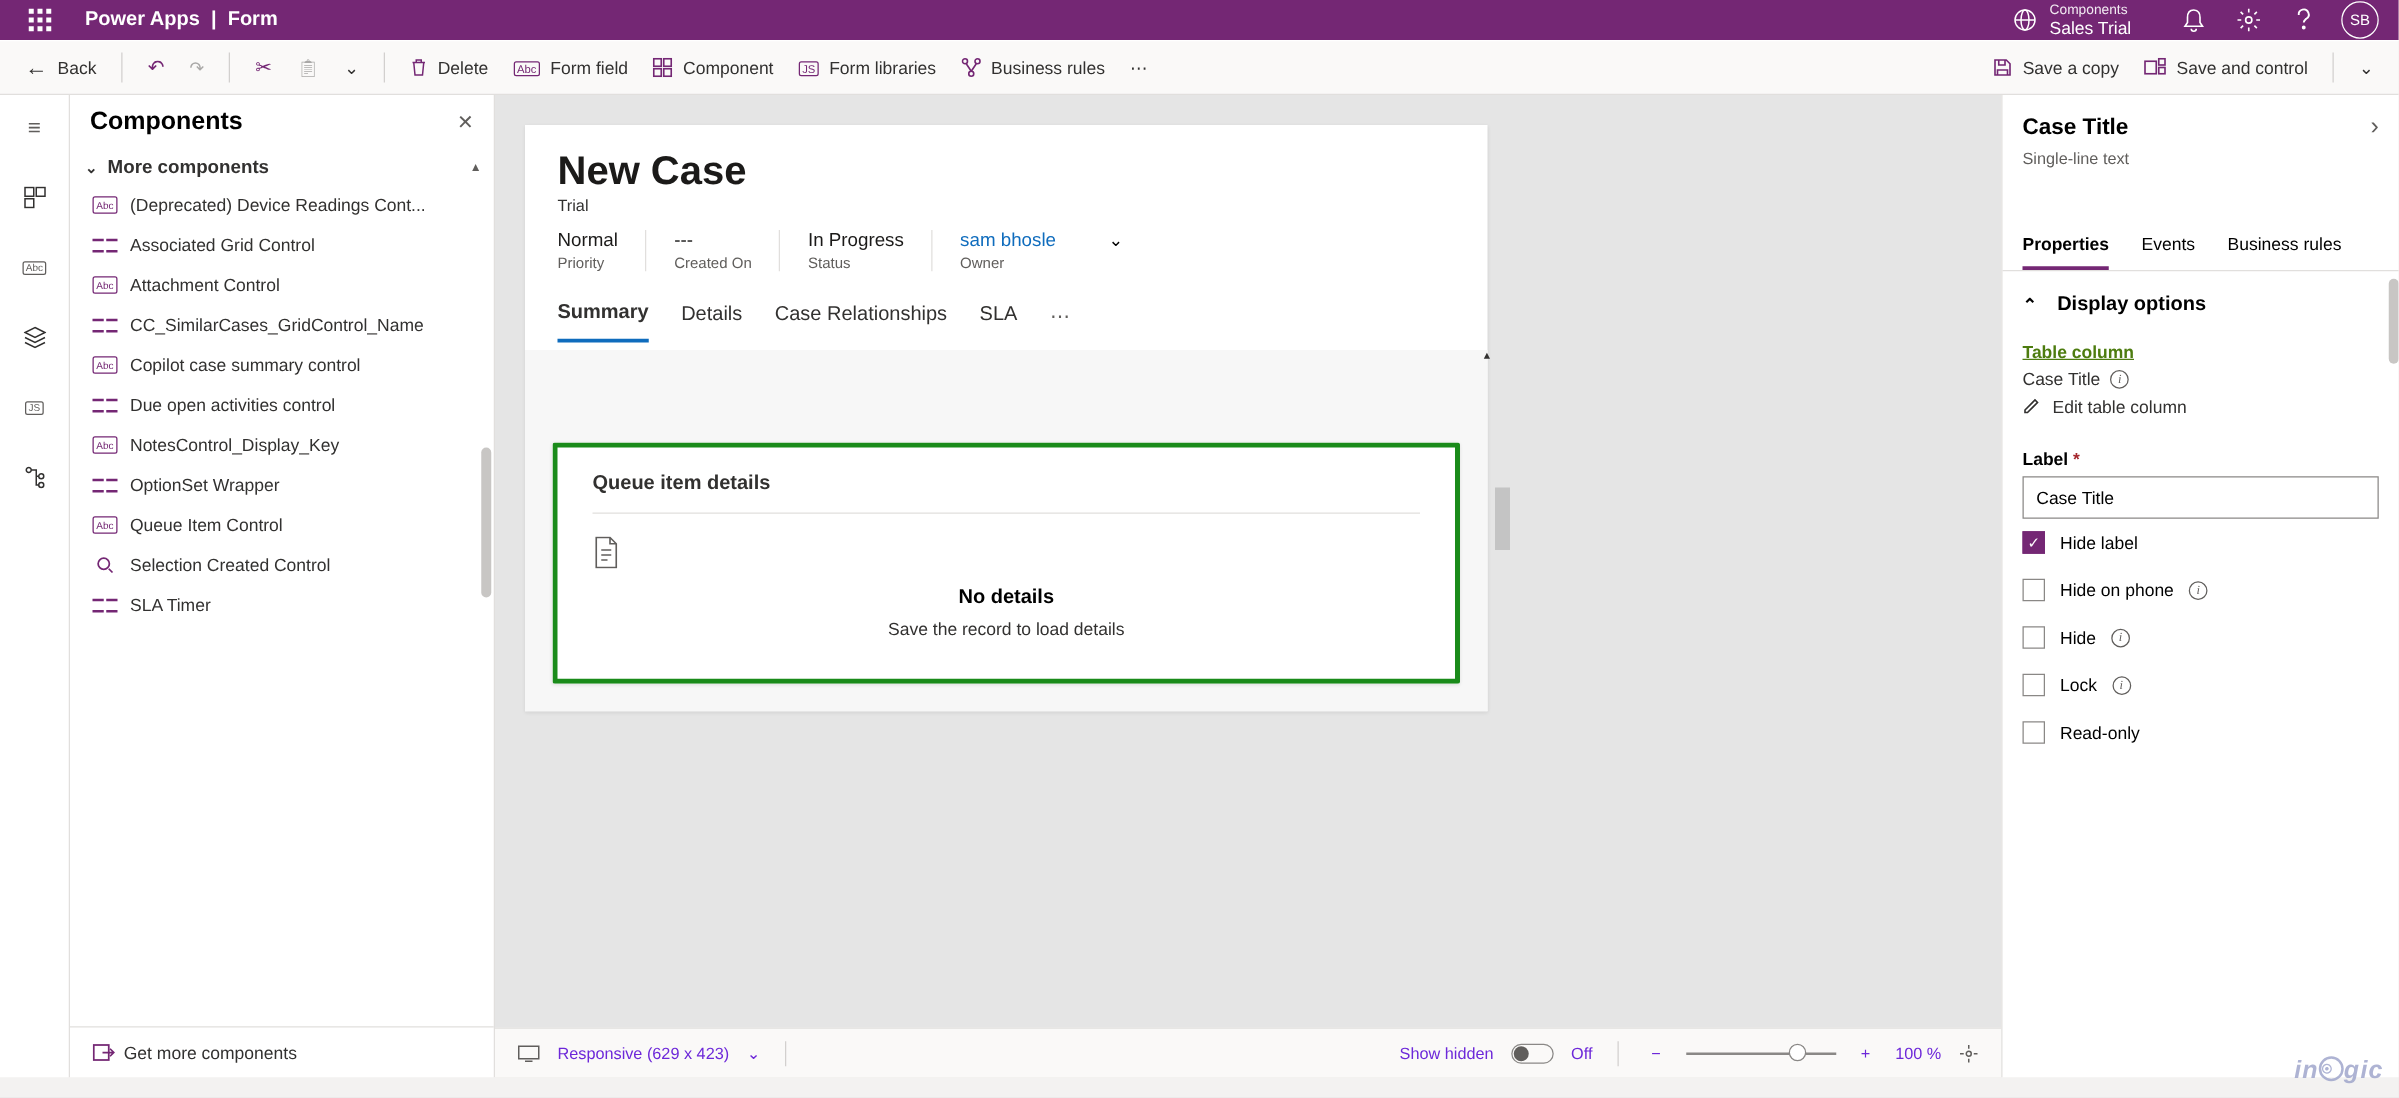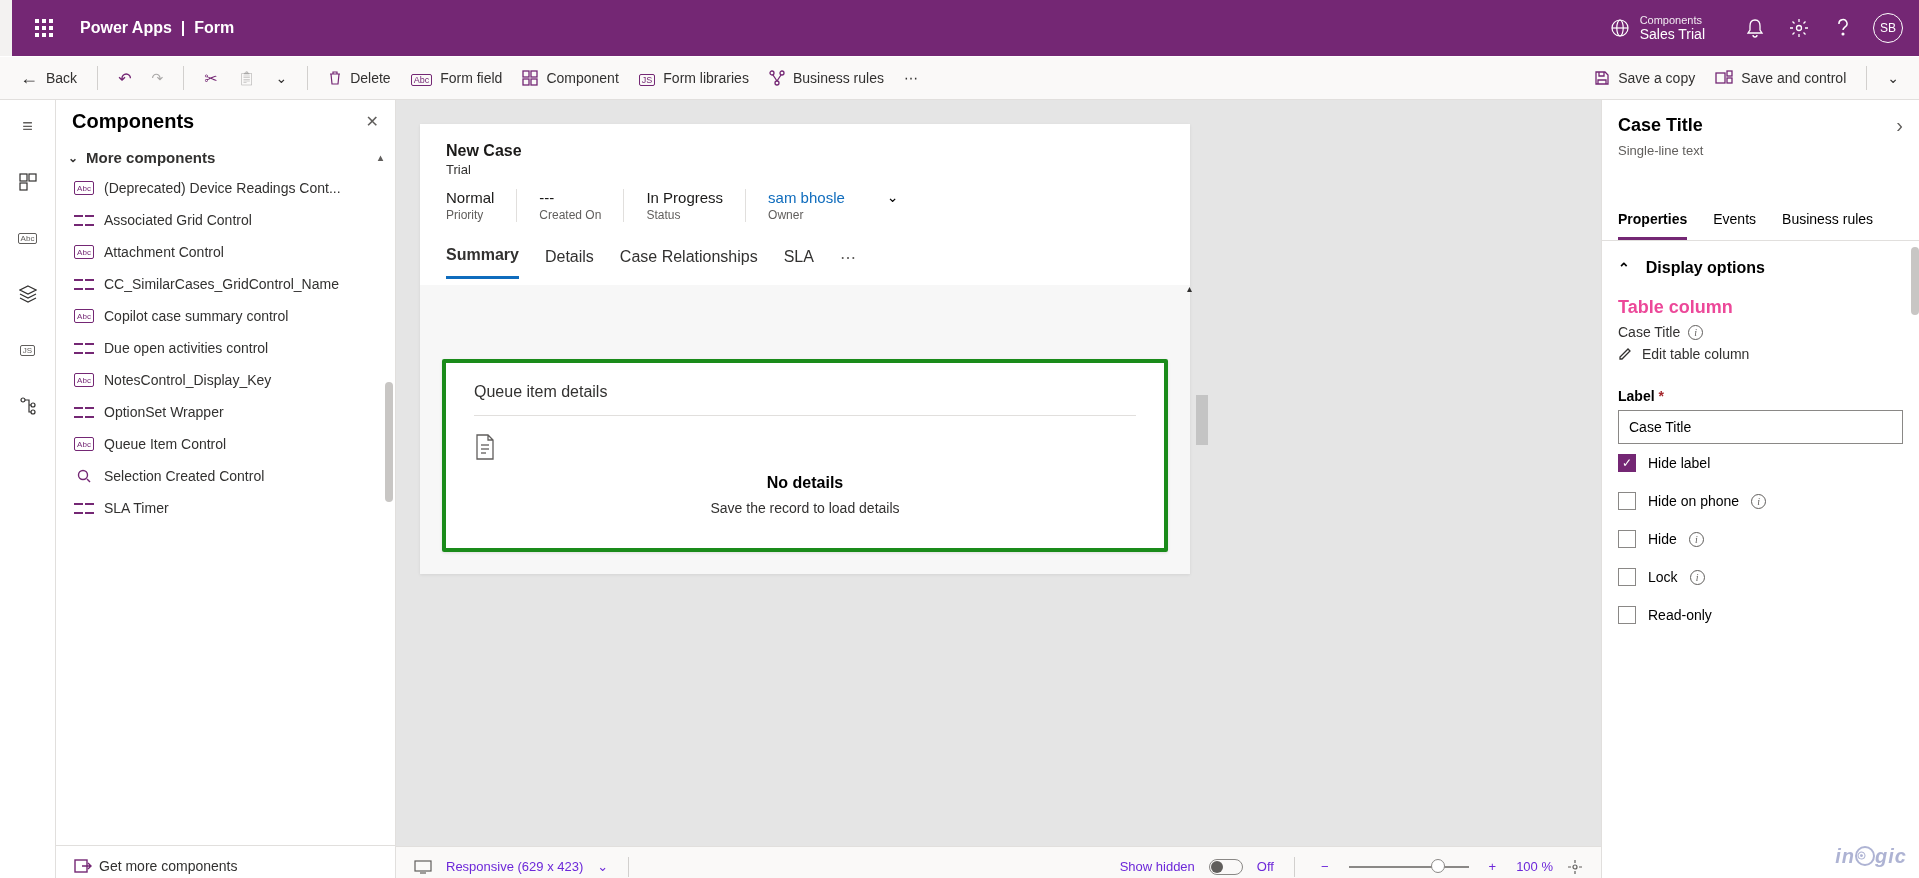--- a/index.html
+++ b/index.html
@@ -1,19 +1,19 @@
 <!DOCTYPE html>
 <html><head>
 <meta charset="utf-8">
 <style>
 * { box-sizing: border-box; margin: 0; padding: 0; font-family: "Segoe UI", Arial, sans-serif; }
 body { background: #f3f2f1; overflow: hidden; }
 
 
-.topbar { height: 56px; background: #742774; display: flex; align-items: center; color: #fff; padding: 0 8px; margin-left: 12px; }
+.topbar { height: 32px; background: #742774; display: flex; align-items: center; color: #fff; padding: 0 8px; }
 .waffle { width: 48px; height: 48px; display: flex; align-items: center; justify-content: center; }
 .waffle-grid { display: grid; grid-template-columns: repeat(3,4px); grid-template-rows: repeat(3,4px); gap: 3px; }
 .waffle-grid span { background:#fff; width:4px; height:4px; }
 .app-title { font-size: 16px; font-weight: 600; margin-left: 12px; }
 .topbar-spacer { flex:1; }
 .env-block { display:flex; align-items:center; gap:10px; margin-right: 28px; }
 .env-block .globe { font-size: 18px; }
 .env-text { line-height:1.15; }
 .env-text .small { font-size: 11px; opacity:.9; }
 .env-text .big { font-size: 14px; }
@@ -52,40 +52,40 @@
 .lp-item .licon.search { border:none; }
 .lp-scroll { position:absolute; right:2px; top:210px; width:8px; height:120px; background:#c8c6c4; border-radius:4px; }
 .lp-footer { border-top:1px solid #e1dfdd; padding:12px 18px; display:flex; align-items:center; gap:7px; color:#323130; font-size:14px;}
 .lp-footer .ico { color:#742774; }
 
 
 .canvas-wrap { flex:1; display:flex; flex-direction:column; background:#e5e5e5; }
 .canvas-scroll { flex:1; overflow:auto; padding:24px 0 0 24px; }
 .form-card { width:770px; background:#fff; box-shadow:0 1px 3px rgba(0,0,0,.08); }
 .form-head { padding:18px 26px 0; }
-.form-head h1 { font-size:16px; font-weight:600; color:#1b1a19; }
+.form-head h1 { font-size:32px; font-weight:600; color:#1b1a19; }
 .form-head .sub { font-size:13px; color:#323130; margin-top:2px; }
 .head-fields { display:flex; gap:0; padding:12px 26px 14px; align-items:flex-start; }
 .hf { padding:0 22px; border-left:1px solid #e1dfdd; }
 .hf:first-child { padding-left:0; border-left:none; }
 .hf .val { font-size:15px; color:#1b1a19; }
 .hf .val.link { color:#0f6cbd; }
 .hf .lbl { font-size:12px; color:#605e5c; margin-top:2px; }
 .hf .chev { margin-left:32px; font-size:14px; }
 .form-tabs { display:flex; gap:26px; padding:0 26px; font-size:16px; color:#323130; align-items:center; }
 .form-tabs .tab { padding:10px 0 12px; }
 .form-tabs .tab.active { font-weight:600; border-bottom:3px solid #0f6cbd; }
 .form-tabs .dots { color:#605e5c; letter-spacing:2px; }
 
 .form-body { background:#f7f7f7; padding:14px 22px 22px; margin-top:6px; position:relative; }
 .form-body .upcaret { position:absolute; right:-2px; top:-2px; font-size:10px; color:#323130; }
 .queue-card { background:#fff; border-radius:2px; box-shadow:0 0 0 4px #1a8b1a inset, 0 1px 3px rgba(0,0,0,.1); padding:24px 32px 36px; margin-top:60px; position:relative; }
 
 .queue-card::after { content:""; position:absolute; inset:13px 12px 12px 12px; }
-.queue-card h3 { font-size:16px; font-weight:400; color:#323130; padding-bottom:14px; border-bottom:1px solid #e1dfdd; }
+.queue-card h3 { font-size:16px; font-weight:700; color:#323130; padding-bottom:14px; border-bottom:1px solid #e1dfdd; }
 .queue-empty { text-align:center; padding-top:18px; }
 .queue-empty .doc-ico { font-size:22px; color:#605e5c; }
 .queue-empty .nd { font-size:16px; font-weight:600; margin:14px 0 8px; }
 .queue-empty .nd2 { font-size:14px; color:#323130; }
 .bodyscroll-arrow { position:absolute; right:-18px; top:110px; width:12px; height:50px; background:#c4c4c4; }
 
 
 .statusbar { height:40px; background:#faf9f8; border-top:1px solid #e1dfdd; display:flex; align-items:center; font-size:13px; color:#6d28d9; padding:0 18px; gap:14px; }
 .statusbar .sep2 { width:1px; height:20px; background:#d2d0ce; margin:0 6px;}
 .toggle-track { width:34px; height:16px; border:1px solid #8a8886; border-radius:10px; position:relative; }
@@ -99,21 +99,21 @@
 .rp-head { display:flex; align-items:center; justify-content:space-between; padding:14px 16px 2px; }
 .rp-head h2 { font-size:18px; font-weight:600; }
 .rp-sub { font-size:13px; color:#605e5c; padding:4px 16px 10px; }
 .rp-tabs { display:flex; gap:26px; padding:0 16px; font-size:14px; border-bottom:1px solid #e1dfdd; }
 .rp-tabs .tab { padding:6px 0 10px;margin-top:37px; }
 .rp-tabs .tab.active { font-weight:600; border-bottom:3px solid #742774; }
 .rp-body { padding:8px 16px 20px; overflow:auto; position:relative; }
 .rp-row { padding:10px 0; }
 .rp-collapse { display:flex; align-items:center; gap:16px; font-size:16px; font-weight:600; }
 .rp-collapse .chev { font-size:14px; }
-.rp-label { font-size:18px; font-weight:600; color:#ec4899; }
+.rp-label { font-size:14px; font-weight:600; color:#4d7c0f;text-decoration:underline; }
 .rp-value { font-size:14px; color:#323130; display:flex; align-items:center; gap:8px; }
 .info-ico { width:15px; height:15px; border:1px solid #605e5c; border-radius:50%; display:inline-flex; align-items:center; justify-content:center; font-size:10px; color:#605e5c; font-style:italic; font-family:serif;}
 .rp-link { color:#323130; display:flex; align-items:center; gap:10px; font-size:14px; padding:6px 0 0;}
 .rp-link .pencil { color:#323130; }
 .rp-field-lbl { font-size:14px; font-weight:600; margin:16px 0 6px;}
 .rp-req { color:#a4262c; }
 .rp-input { width:100%; border:1px solid #8a8886; height:34px; padding:0 10px; font-size:14px;}
 .rp-check { display:flex; align-items:center; gap:12px; font-size:14px; padding:10px 0; }
 .chkbox { width:18px; height:18px; border:1px solid #8a8886; display:flex; align-items:center; justify-content:center; font-size:12px; color:#fff;}
 .chkbox.checked { background:#742774; border-color:#742774;}

